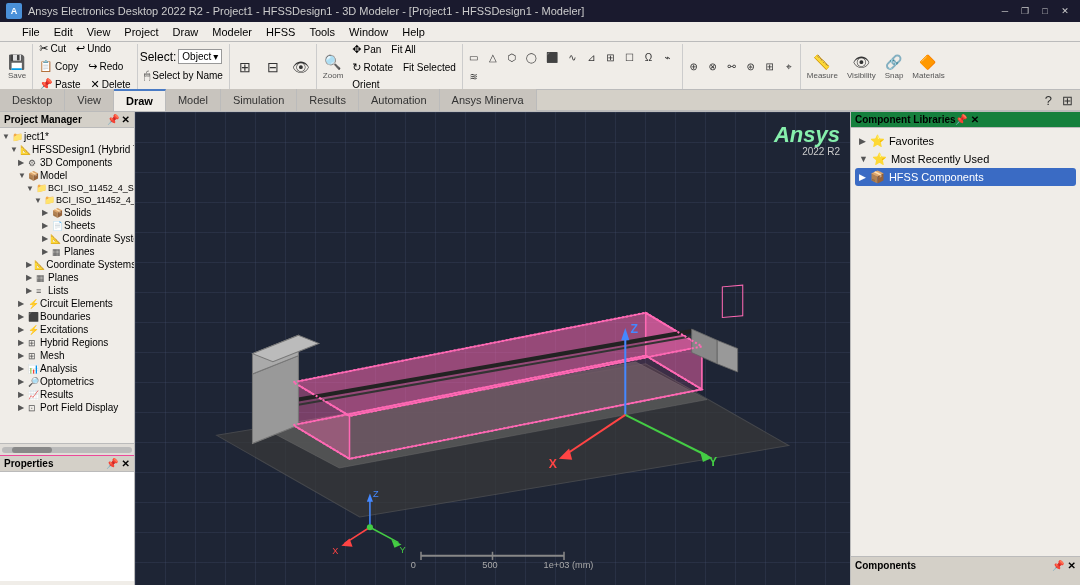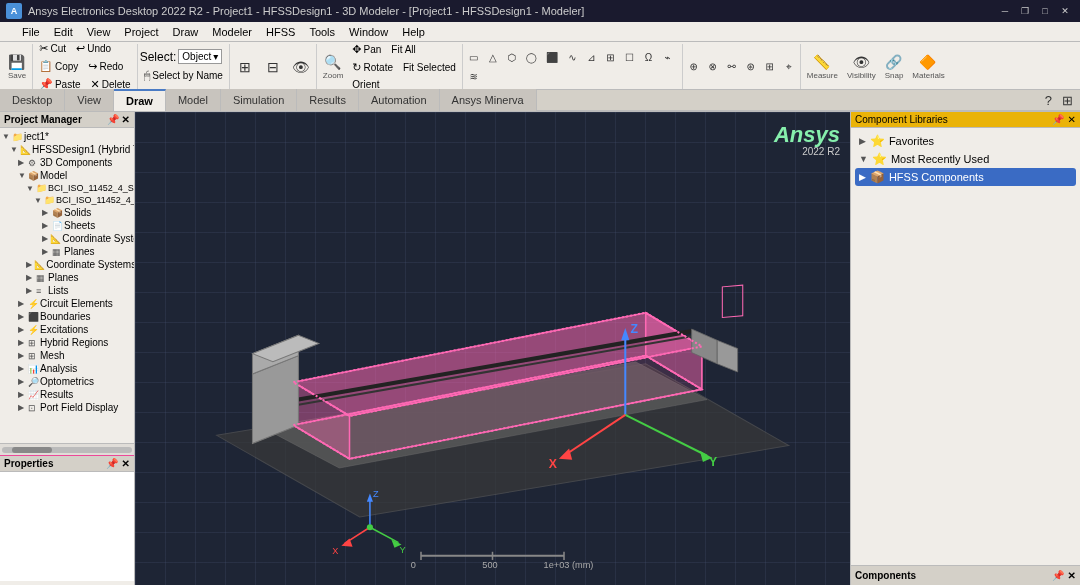--- a/index.html
+++ b/index.html
@@ -63,27 +63,27 @@
       linear-gradient(rgba(100,120,160,0.15) 1px, transparent 1px),
       linear-gradient(90deg, rgba(100,120,160,0.15) 1px, transparent 1px);
       background-size: 30px 30px;
       background-color: #1e2535;
     }
     #ansys-logo { position: absolute; top: 10px; right: 10px; color: #86efac; font-size: 22px; font-weight: bold; font-style: italic; }
     #ansys-year { position: absolute; top: 34px; right: 10px; color: #ccc; font-size: 10px; }
 
     
     #right-panel { width: 230px; background: #f0ede8; border-left: 1px solid #bbb; display: flex; flex-direction: column; }
-    #cl-header { background: #eab308; padding: 2px 4px; font-size: 10px; font-weight: normal; display: flex; align-items: center; justify-content: space-between; border-bottom: 1px solid #bbb; }
+    #cl-header { background: #15803d; padding: 2px 4px; font-size: 10px; font-weight: bold; display: flex; align-items: center; border-bottom: 1px solid #bbb; }
     #cl-content { flex: 1; overflow-y: auto; padding: 4px; }
     .cl-item { display: flex; align-items: center; gap: 4px; padding: 2px 4px; cursor: pointer; font-size: 11px; border-radius: 2px; }
     .cl-item.selected { background: #3a6bc4; color: #fff; }
     .cl-expand { font-size: 9px; color: #555; }
     .cl-icon { font-size: 12px; }
-    #comp-footer { border-top: 1px solid #bbb; padding: 4px 4px; font-size: 10px; font-weight: bold; background: #d4d0c8; height: 20px; display: flex; align-items: flex-end; justify-content: space-between; }
+    #comp-footer { border-top: 1px solid #bbb; padding: 14px 4px; font-size: 10px; font-weight: bold; background: #d4d0c8; height: 20px; display: flex; align-items: flex-end; justify-content: space-between; }
 
     
     #svg-model { position: absolute; top: 0; left: 0; width: 100%; height: 100%; }
   </style>
 </head>
 <body>
 
 <div id="title-bar">
   <div class="title-left">
     <div class="title-icon">A</div>

